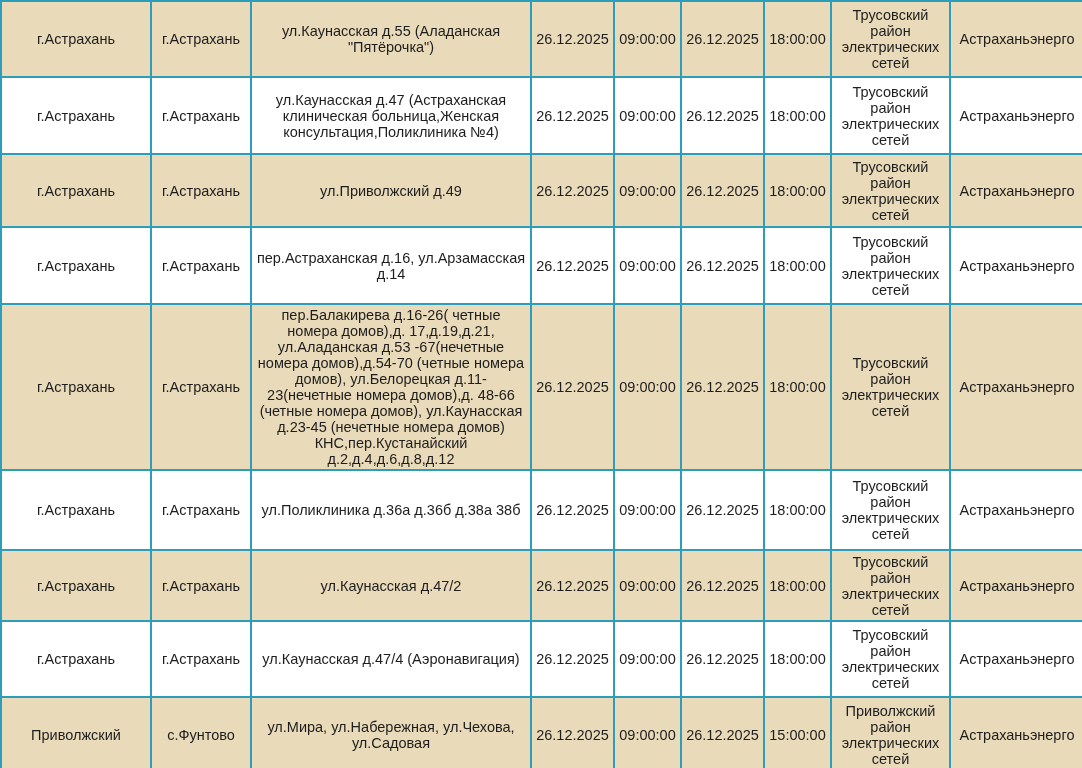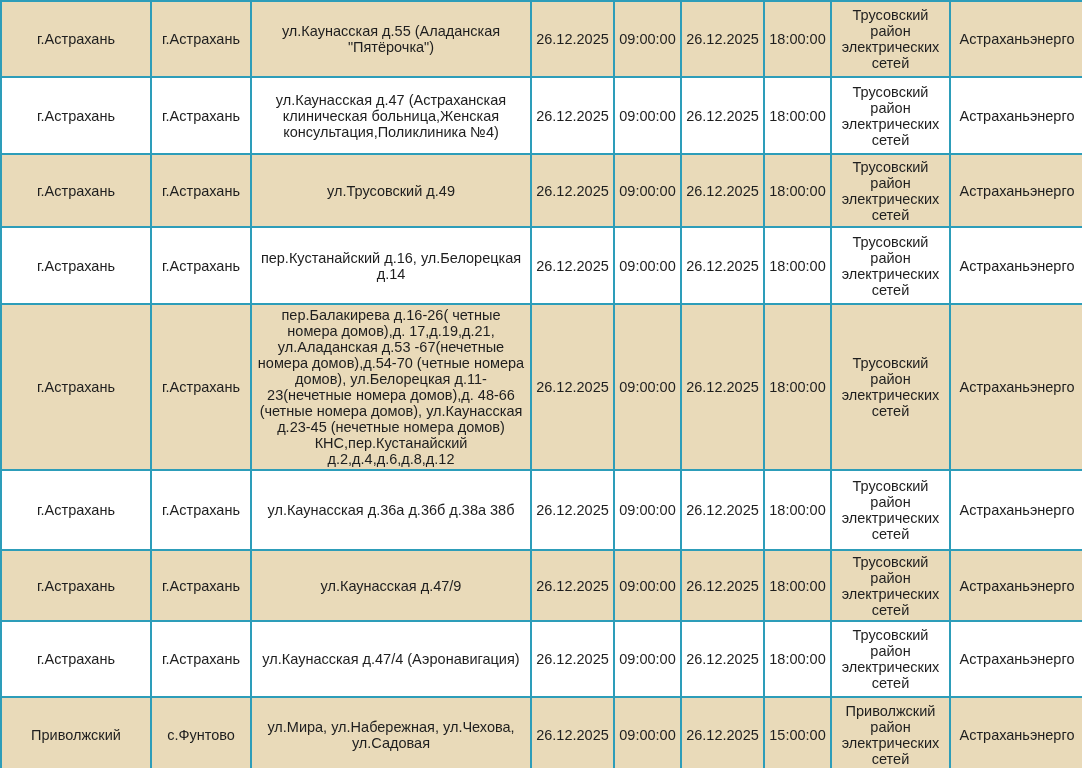--- a/index.html
+++ b/index.html
@@ -92,32 +92,32 @@
         <td class="nowrap">26.12.2025</td>
         <td class="nowrap">09:00:00</td>
         <td class="nowrap">26.12.2025</td>
         <td class="nowrap">18:00:00</td>
         <td>Трусовский район электрических сетей</td>
         <td class="nowrap">Астраханьэнерго</td>
       </tr>
       <tr>
         <td>г.Астрахань</td>
         <td>г.Астрахань</td>
-        <td class="addr">ул.Трусовский д.49</td>
+        <td class="addr">ул.Приволжский д.49</td>
         <td class="nowrap">26.12.2025</td>
         <td class="nowrap">09:00:00</td>
         <td class="nowrap">26.12.2025</td>
         <td class="nowrap">18:00:00</td>
         <td>Трусовский район электрических сетей</td>
         <td class="nowrap">Астраханьэнерго</td>
       </tr>
       <tr>
         <td>г.Астрахань</td>
         <td>г.Астрахань</td>
-        <td class="addr">пер.Кустанайский д.16, ул.Белорецкая д.14</td>
+        <td class="addr">пер.Астраханская д.16, ул.Арзамасская д.14</td>
         <td class="nowrap">26.12.2025</td>
         <td class="nowrap">09:00:00</td>
         <td class="nowrap">26.12.2025</td>
         <td class="nowrap">18:00:00</td>
         <td>Трусовский район электрических сетей</td>
         <td class="nowrap">Астраханьэнерго</td>
       </tr>
       <tr>
         <td>г.Астрахань</td>
         <td>г.Астрахань</td>
@@ -125,32 +125,32 @@
         <td class="nowrap">26.12.2025</td>
         <td class="nowrap">09:00:00</td>
         <td class="nowrap">26.12.2025</td>
         <td class="nowrap">18:00:00</td>
         <td>Трусовский район электрических сетей</td>
         <td class="nowrap">Астраханьэнерго</td>
       </tr>
       <tr>
         <td>г.Астрахань</td>
         <td>г.Астрахань</td>
-        <td class="addr">ул.Каунасская д.36а д.36б д.38а 38б</td>
+        <td class="addr">ул.Поликлиника д.36а д.36б д.38а 38б</td>
         <td class="nowrap">26.12.2025</td>
         <td class="nowrap">09:00:00</td>
         <td class="nowrap">26.12.2025</td>
         <td class="nowrap">18:00:00</td>
         <td>Трусовский район электрических сетей</td>
         <td class="nowrap">Астраханьэнерго</td>
       </tr>
       <tr>
         <td>г.Астрахань</td>
         <td>г.Астрахань</td>
-        <td class="addr">ул.Каунасская д.47/9</td>
+        <td class="addr">ул.Каунасская д.47/2</td>
         <td class="nowrap">26.12.2025</td>
         <td class="nowrap">09:00:00</td>
         <td class="nowrap">26.12.2025</td>
         <td class="nowrap">18:00:00</td>
         <td>Трусовский район электрических сетей</td>
         <td class="nowrap">Астраханьэнерго</td>
       </tr>
       <tr>
         <td>г.Астрахань</td>
         <td>г.Астрахань</td>

